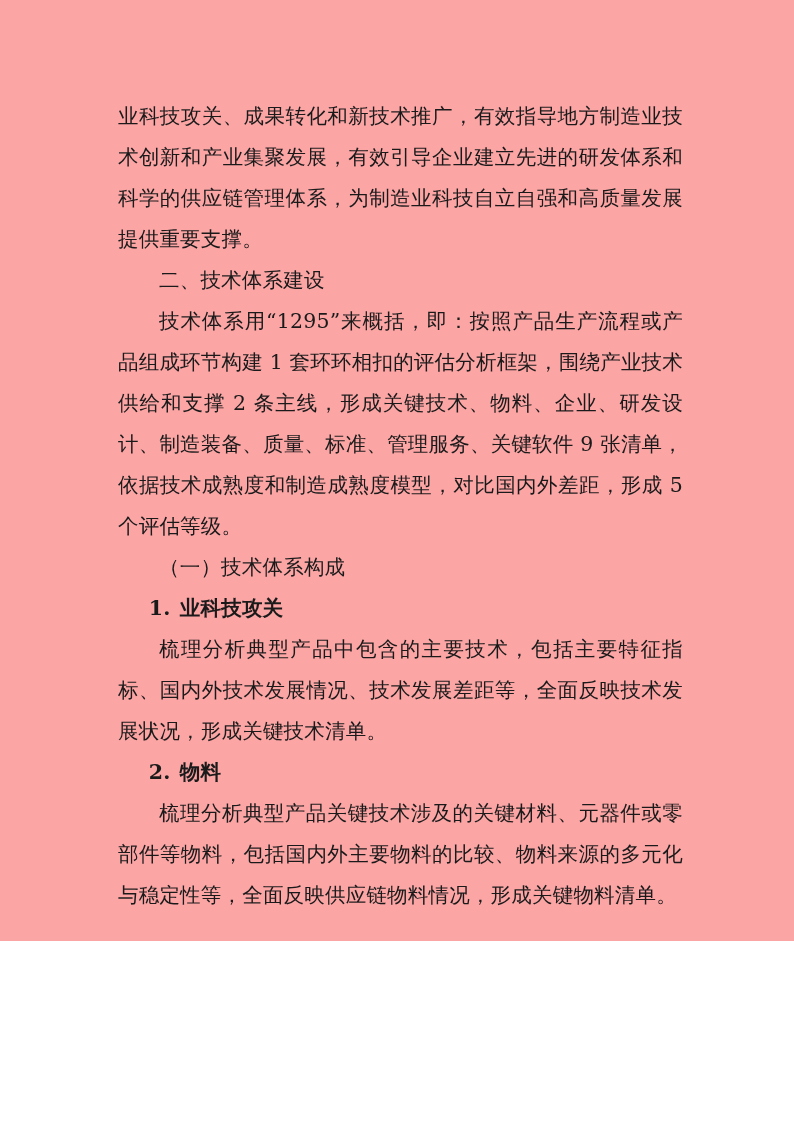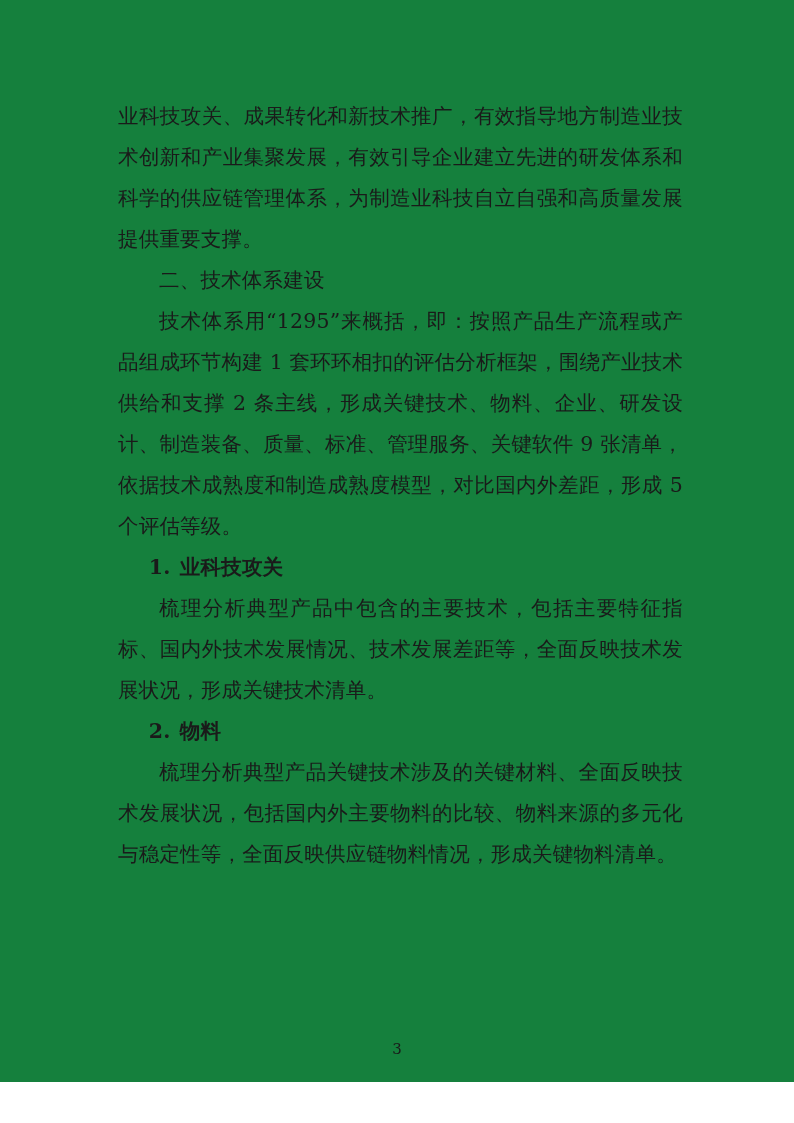--- a/index.html
+++ b/index.html
@@ -3,23 +3,23 @@
 <meta charset="utf-8">
 <style>
   html, body {
     margin: 0;
     padding: 0;
     background: #ffffff;
   }
   .page {
     position: relative;
     width: 794px;
-    height: 1082px;
+    height: 941px;
     margin: 0 auto;
-    background: #15803d;
+    background: #fca5a5;
     overflow: hidden;
     font-family: "DejaVu Serif", "Liberation Serif", serif;
     color: #1a1a1a;
   }
   .content {
     position: absolute;
     left: 118px;
     top: 96px;
     width: 565px;
   }
@@ -62,31 +62,32 @@
 
 <div class="page">
   <div class="content">
 
     <p class="body">业科技攻关、成果转化和新技术推广，有效指导地方制造业技术创新和产业集聚发展，有效引导企业建立先进的研发体系和科学的供应链管理体系，为制造业科技自立自强和高质量发展提供重要支撑。</p>
 
     <p class="heading">二、技术体系建设</p>
 
     <p class="indent">技术体系用“1295”来概括，即：按照产品生产流程或产品组成环节构建 1 套环环相扣的评估分析框架，围绕产业技术供给和支撑 2 条主线，形成关键技术、物料、企业、研发设计、制造装备、质量、标准、管理服务、关键软件 9 张清单，依据技术成熟度和制造成熟度模型，对比国内外差距，形成 5 个评估等级。</p>
 
+    <p class="heading">（一）技术体系构成</p>
 
     <p class="num-heading">
       <span class="num-label">1.</span><span>业科技攻关</span>
     </p>
 
     <p class="indent">梳理分析典型产品中包含的主要技术，包括主要特征指标、国内外技术发展情况、技术发展差距等，全面反映技术发展状况，形成关键技术清单。</p>
 
     <p class="num-heading">
       <span class="num-label">2.</span><span>物料</span>
     </p>
 
-    <p class="indent">梳理分析典型产品关键技术涉及的关键材料、全面反映技术发展状况，包括国内外主要物料的比较、物料来源的多元化与稳定性等，全面反映供应链物料情况，形成关键物料清单。</p>
+    <p class="indent">梳理分析典型产品关键技术涉及的关键材料、元器件或零部件等物料，包括国内外主要物料的比较、物料来源的多元化与稳定性等，全面反映供应链物料情况，形成关键物料清单。</p>
 
 
 
   </div>
 
   <div class="page-number">3</div>
 </div>
 
 </body></html>

